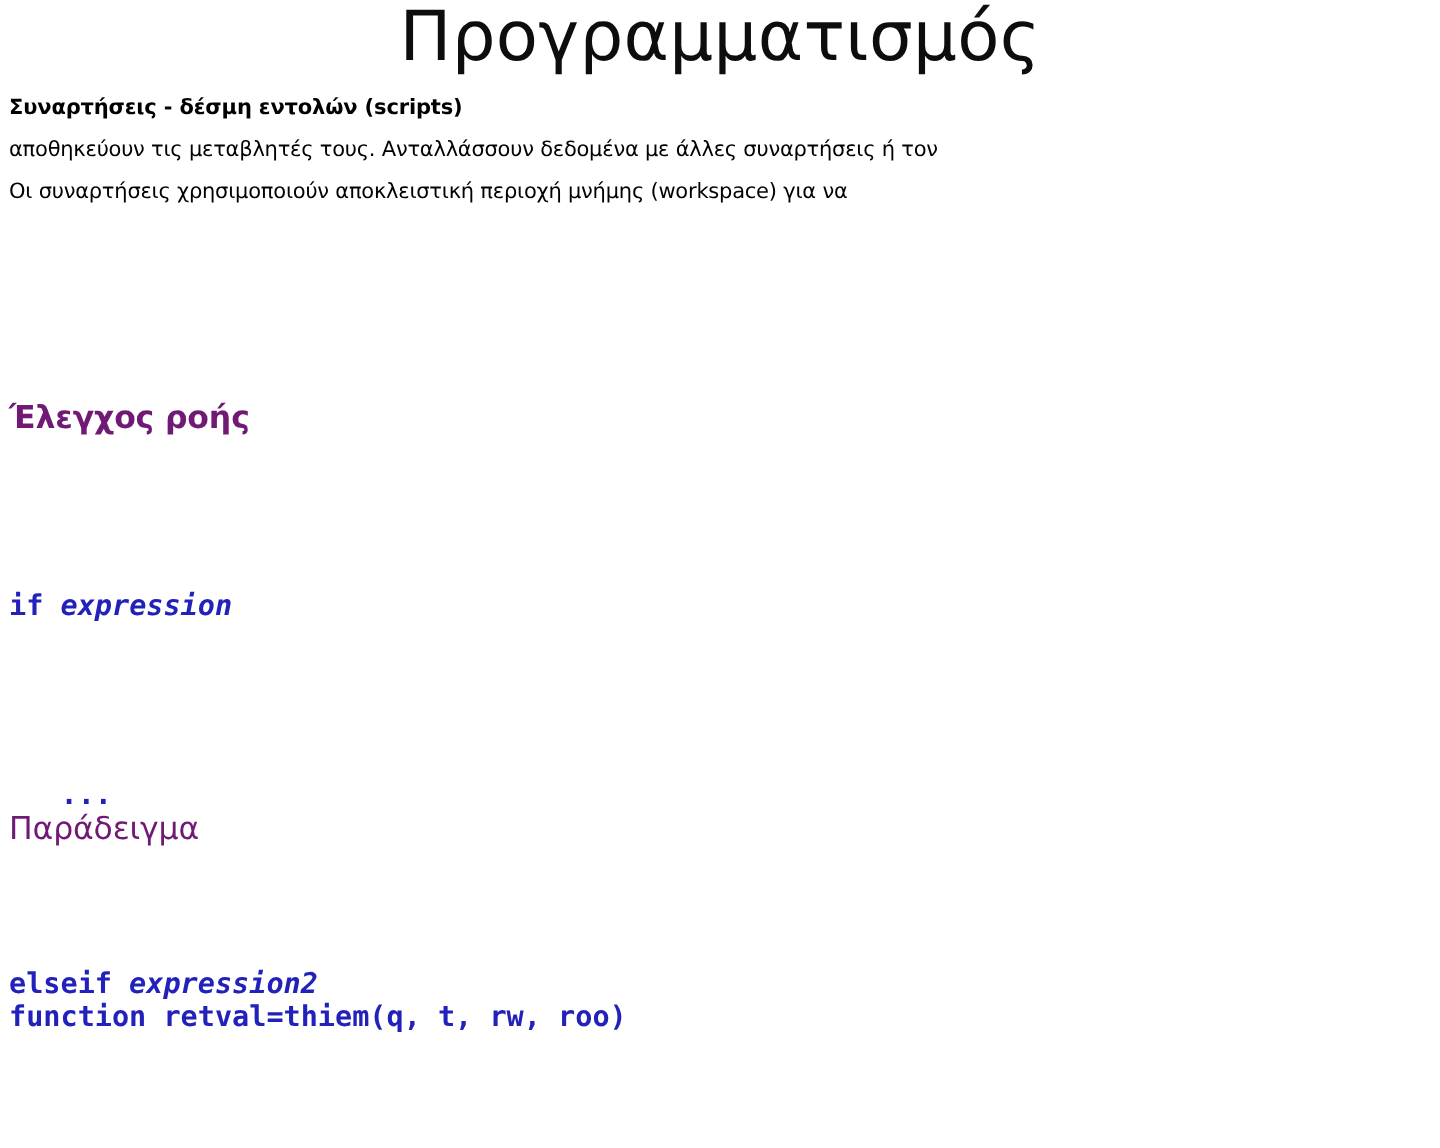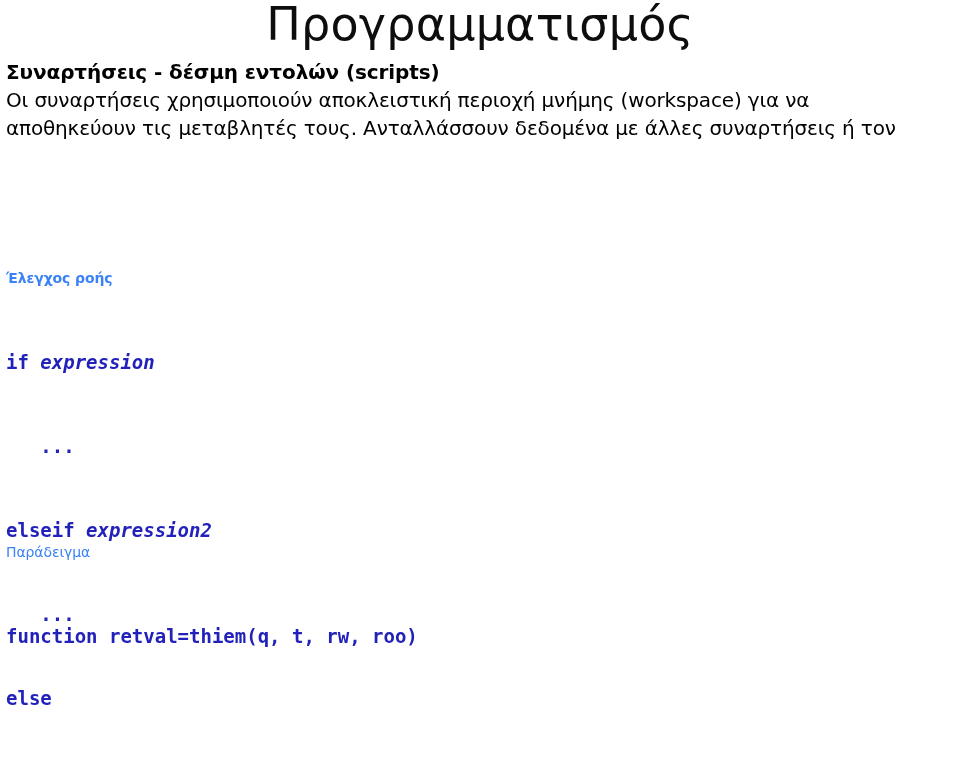--- a/index.html
+++ b/index.html
@@ -44,21 +44,21 @@
   
   .body-block {
     position: absolute;
     left: 6px;
     top: 58px;
     width: 952px;
   }
 
   .txt-line {
     font-family: "DejaVu Sans", "Liberation Sans", sans-serif;
-    font-size: 20px;
+    font-size: 14px;
     line-height: 28px;
     color: #000000;
     white-space: nowrap;
     letter-spacing: -0.15px;
   }
 
   .txt-line.bold {
     font-weight: 700;
     letter-spacing: -0.1px;
   }
@@ -78,24 +78,24 @@
 
   .section-example {
     position: absolute;
     left: 6px;
     top: 538px;
     width: 700px;
   }
 
   .section-head {
     font-family: "DejaVu Sans", "Liberation Sans", sans-serif;
-    font-size: 14px;
+    font-size: 21px;
     line-height: 28px;
     font-weight: 700;
-    color: #3b82f6;
+    color: #701a75;
     white-space: nowrap;
     letter-spacing: -0.1px;
   }
 
   .section-head.plain {
     font-weight: 400;
   }
 
   
   .code-block {
@@ -104,20 +104,21 @@
     line-height: 28px;
     font-weight: 700;
     color: #2222bb;
     white-space: pre;
     letter-spacing: 0px;
   }
 
   .code-line {
     white-space: pre;
     min-height: 28px;
+    margin-top: 42px;
   }
 
   .code-line em,
   .code-arg {
     font-style: italic;
     font-weight: 700;
     color: #2222bb;
   }
 </style>
 </head>
@@ -125,22 +126,22 @@
 
 <div class="slide">
 
   <div class="slide-title">Προγραμματισμός</div>
 
   <div class="body-block">
 
     <div class="txt-line bold">Συναρτήσεις - δέσμη εντολών (scripts)</div>
 
     <div class="para">
+      <div class="txt-line">αποθηκεύουν τις μεταβλητές τους. Ανταλλάσσουν δεδομένα με άλλες συναρτήσεις ή τον</div>
       <div class="txt-line">Οι συναρτήσεις χρησιμοποιούν αποκλειστική περιοχή μνήμης (workspace) για να</div>
-      <div class="txt-line">αποθηκεύουν τις μεταβλητές τους. Ανταλλάσσουν δεδομένα με άλλες συναρτήσεις ή τον</div>
     </div>
 
     <div class="para">
     </div>
 
   </div>
 
   <div class="section-flow">
 
     <div class="section-head">Έλεγχος ροής</div>

